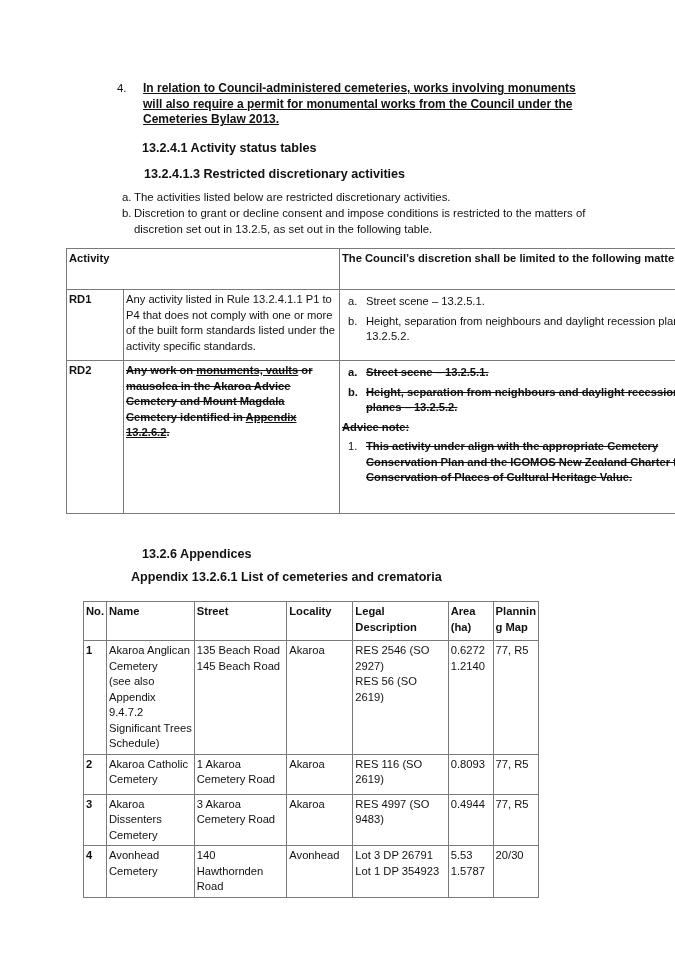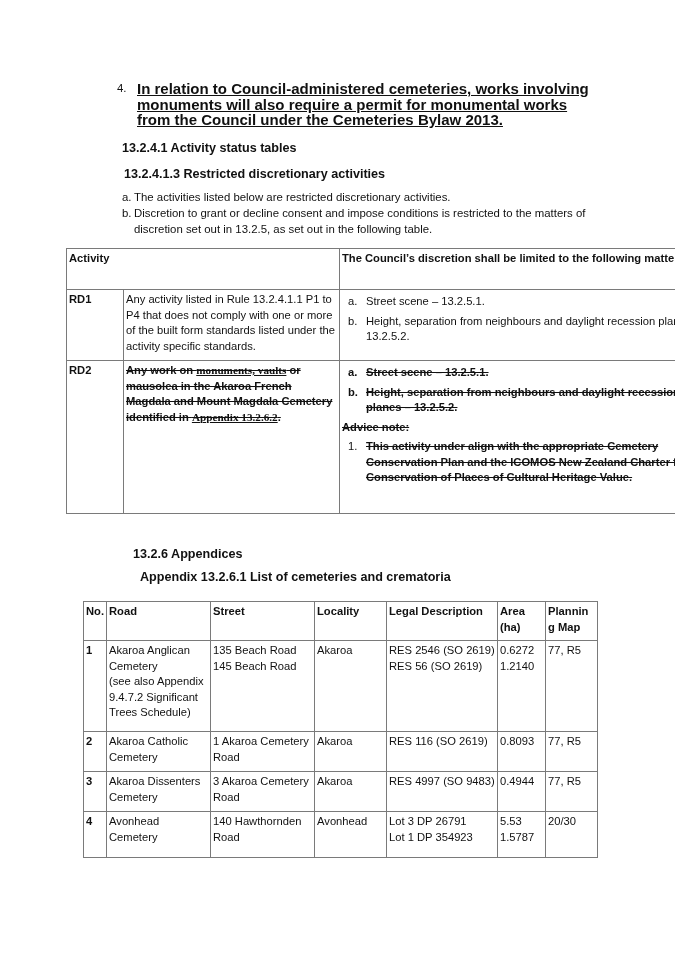--- a/index.html
+++ b/index.html
@@ -4,41 +4,41 @@
 <style>
   html, body { margin: 0; padding: 0; background: #ffffff; }
   body {
     width: 675px; height: 955px; position: relative; overflow: hidden;
     font-family: "Liberation Sans", sans-serif; color: #111;
     font-size: 11.4px; line-height: 15.6px;
   }
   .abs { position: absolute; }
   .b { font-weight: bold; }
   .s { text-decoration: line-through; }
-  .su { text-decoration: line-through underline; font-family: Liberation Serif, serif; }
+  .su { text-decoration: line-through underline; }
   .item4 { left: 117px; top: 81px; width: 480px; }
   .item4 .num { position: absolute; left: 0; top: 0; }
-  .item4 .txt { margin-left: 20px; font-weight: bold; text-decoration: underline; font-size: 15px; }
-  .h { font-weight: bold; font-size: 12.6px; }
+  .item4 .txt { margin-left: 26px; font-weight: bold; text-decoration: underline; font-size: 12px; }
+  .h { font-weight: bold; font-size: 12.6px; margin-left: 20px; }
   .lst { left: 122px; width: 490px; }
   .lst .m { position: absolute; left: 0; }
   .lst .t { margin-left: 12px; }
 
   table { border-collapse: collapse; position: absolute; }
   td { border: 1px solid #7a7a7a; vertical-align: top; padding: 2px 2px; font-size: 11.2px; line-height: 15.5px; }
   .t1 { left: 66px; top: 248px; width: 655px; }
   .t1 .hdr td { height: 36px; }
   .t1 .r1 td { height: 66px; }
   .t1 .r2 td { height: 148px; margin-left: 12px; }
   .alist { margin: 2px 0 0 0; padding: 0; list-style: none; }
   .alist li { position: relative; padding-left: 18px; margin-bottom: 4px; margin-left: 6px; }
   .alist li .m { position: absolute; left: 0; }
   .advice { margin-top: 2px; }
 
-  .t2 { left: 83px; top: 601px; width: 515px; }
+  .t2 { left: 83px; top: 601px; width: 456px; }
   .t2 td { padding: 2px 2px; }
   .t2 .hdr td { height: 34px; }
   .t2 .r1 td { height: 86px; }
   .t2 .r2 td, .t2 .r3 td { height: 35px; }
   .t2 .r4 td { height: 41px; }
   .t2 .gap { }
 </style>
 </head>
 <body>
 
@@ -75,71 +75,71 @@
     <td>Any activity listed in Rule 13.2.4.1.1 P1 to P4 that does not comply with one or more of the built form standards listed under the activity specific standards.</td>
     <td>
       <ul class="alist">
         <li><span class="m">a.</span><span>Street scene – 13.2.5.1.</span></li>
         <li><span class="m">b.</span><span>Height, separation from neighbours and daylight recession planes – 13.2.5.2.</span></li>
       </ul>
     </td>
   </tr>
   <tr class="r2">
     <td class="b">RD2</td>
-    <td class="b"><span class="s">Any work on </span><span class="su">monuments, vaults</span><span class="s"> or mausolea in the Akaroa French Magdala and Mount Magdala Cemetery identified in </span><span class="su">Appendix 13.2.6.2</span><span class="s">.</span></td>
+    <td class="b"><span class="s">Any work on </span><span class="su">monuments, vaults</span><span class="s"> or mausolea in the Akaroa Advice Cemetery and Mount Magdala Cemetery identified in </span><span class="su">Appendix 13.2.6.2</span><span class="s">.</span></td>
     <td>
       <ul class="alist b">
         <li class="s"><span class="m">a.</span><span>Street scene – 13.2.5.1.</span></li>
         <li class="s"><span class="m">b.</span><span>Height, separation from neighbours and daylight recession planes – 13.2.5.2.</span></li>
       </ul>
       <div class="advice b s">Advice note:</div>
       <ul class="alist" style="margin-top:4px;">
         <li><span class="m">1.</span><span class="b s">This activity under align with the appropriate Cemetery Conservation Plan and the ICOMOS New Zealand Charter for the Conservation of Places of Cultural Heritage Value.</span></li>
       </ul>
     </td>
   </tr>
 </tbody>
   </table>
 
-<div class="abs h" style="left:133px; top:547px;">13.2.6 Appendices</div>
-<div class="abs h" style="left:140px; top:570px;">Appendix 13.2.6.1 List of cemeteries and crematoria</div>
+<div class="abs h" style="left:122px; top:547px;">13.2.6 Appendices</div>
+<div class="abs h" style="left:111px; top:570px;">Appendix 13.2.6.1 List of cemeteries and crematoria</div>
 
 <table class="t2">
   <colgroup>
     <col style="width:23px">
       <col style="width:104px">
       <col style="width:104px">
       <col style="width:72px">
       <col style="width:111px">
       <col style="width:48px">
       <col>
   </colgroup>
   <tbody>
       <tr class="hdr">
     <td class="b">No.</td>
-    <td class="b">Road</td>
+    <td class="b">Name</td>
     <td class="b">Street</td>
     <td class="b">Locality</td>
     <td class="b">Legal Description</td>
     <td class="b">Area (ha)</td>
     <td class="b">Plannin g Map</td>
   </tr>
   <tr class="r1">
     <td class="b">1</td>
     <td>
       <div>Akaroa Anglican Cemetery</div>
       <div class="gap">(see also Appendix 9.4.7.2 Significant Trees Schedule)</div>
     </td>
     <td>
       <div>135 Beach Road</div>
       <div class="gap">145 Beach Road</div>
     </td>
     <td>Akaroa</td>
     <td>
-      <div>RES 2546 (SO 2619)</div>
+      <div>RES 2546 (SO 2927)</div>
       <div class="gap">RES 56 (SO 2619)</div>
     </td>
     <td>
       <div>0.6272</div>
       <div class="gap">1.2140</div>
     </td>
     <td>77, R5</td>
   </tr>
   <tr class="r2">
     <td class="b">2</td>

